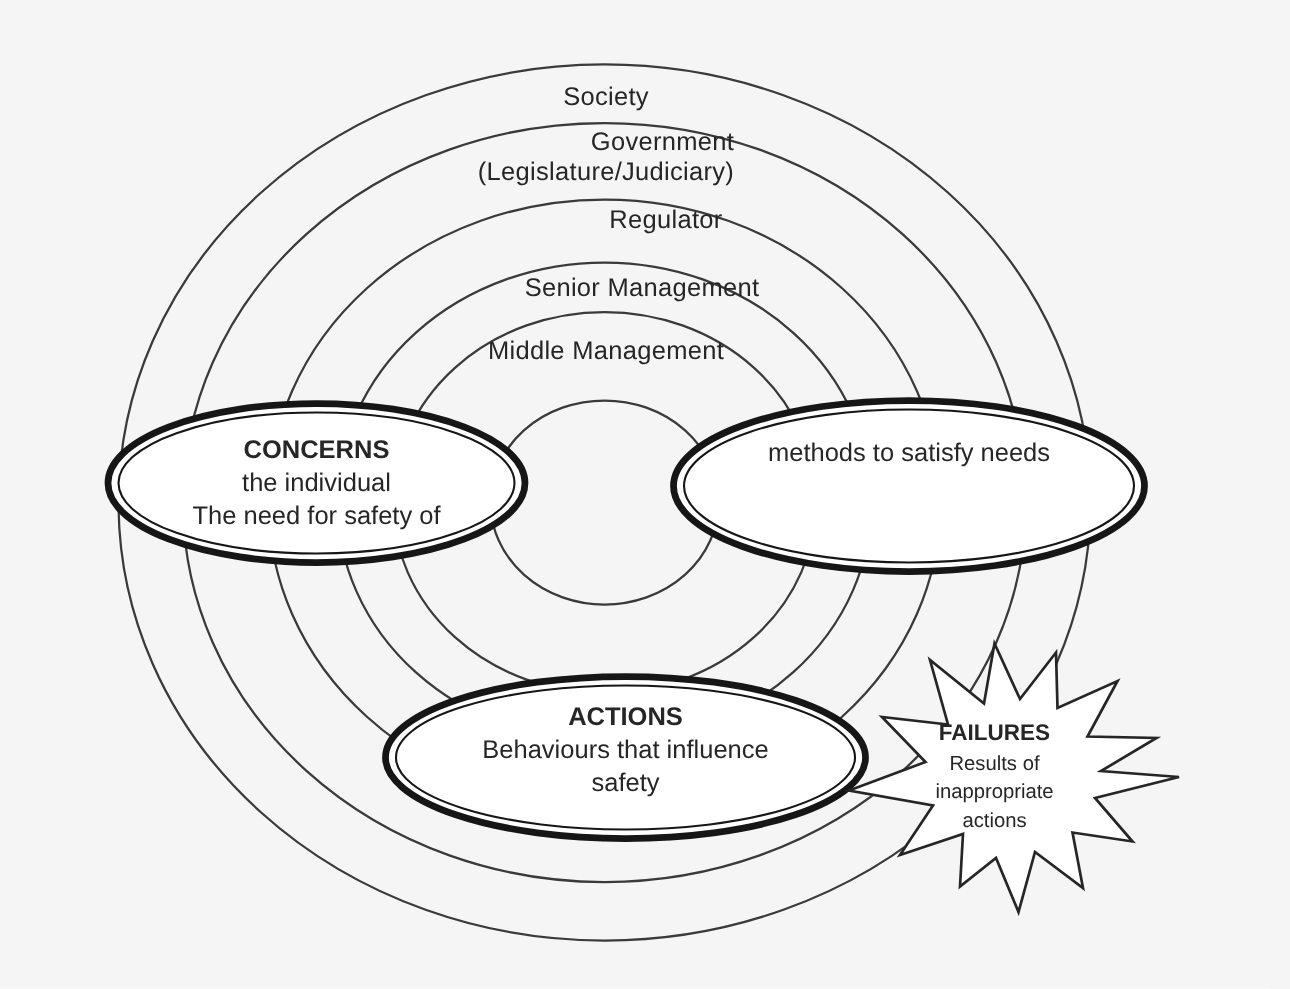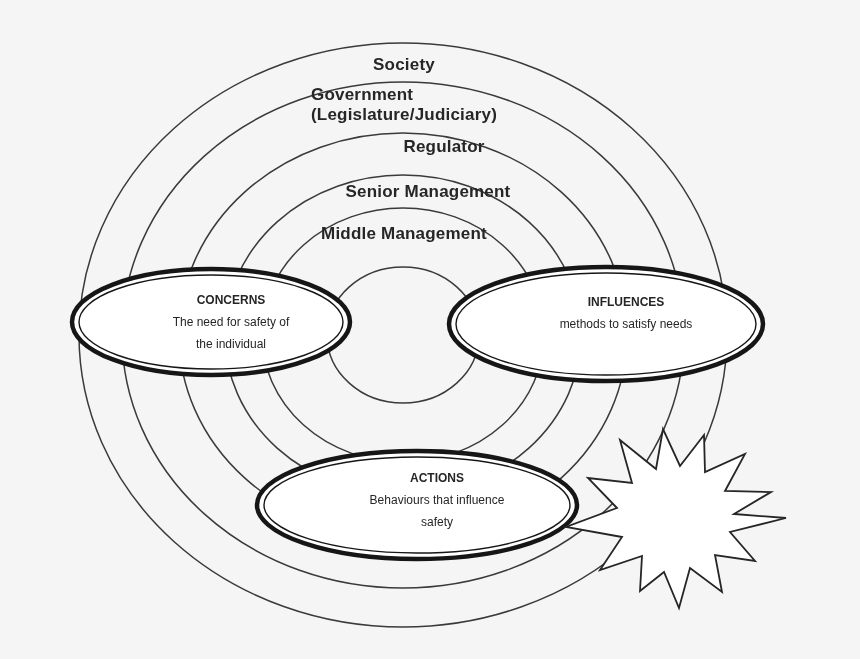--- a/index.html
+++ b/index.html
@@ -13,35 +13,34 @@
     overflow: hidden;
   }
   .stage svg { position: absolute; left: 0; top: 0; }
   .ring { fill: none; stroke: #3a3a3a; stroke-width: 1.5; }
   .bubble-outer { fill: #ffffff; stroke: #161616; stroke-width: 4.5; }
   .bubble-inner { fill: none; stroke: #161616; stroke-width: 1.4; }
   .burst-shape { fill: #ffffff; stroke: #262626; stroke-width: 1.8; stroke-linejoin: miter; }
   .ring-label {
     position: absolute;
     transform: translateX(-50%);
-    text-align: left;
-    font-weight: bold;
+    text-align: right;
+    font-weight: normal;
     font-size: 17px;
     line-height: 20px;
     white-space: nowrap;
     letter-spacing: 0.2px;
   }
   .bubble-text {
     position: absolute;
     transform: translateX(-50%);
     text-align: center;
-    font-size: 12px;
+    font-size: 17px;
     line-height: 22px;
     white-space: nowrap;
-    margin-left: 20px;
   }
   .bubble-text .bubble-title { font-weight: bold; display: block; }
   .bubble-text .bubble-line { display: block; }
   .burst-text {
     position: absolute;
     transform: translateX(-50%);
     text-align: center;
     font-size: 13.5px;
     line-height: 19px;
     white-space: nowrap;
@@ -99,29 +98,34 @@
     <div>Senior Management</div>
   </div>
 
   <div class="ring-label" style="left:404px; top:224px;">
     <div>Middle Management</div>
   </div>
 
 
   <div class="bubble-text" style="left:211px; top:289px;">
     <span class="bubble-title">CONCERNS</span>
+    <span class="bubble-line">the individual</span>
     <span class="bubble-line">The need for safety of</span>
-    <span class="bubble-line">the individual</span>
   </div>
 
   <div class="bubble-text" style="left:606px; top:291px;">
-    <span class="bubble-title">INFLUENCES</span>
     <span class="bubble-line">methods to satisfy needs</span>
   </div>
 
   <div class="bubble-text" style="left:417px; top:467px;">
     <span class="bubble-title">ACTIONS</span>
     <span class="bubble-line">Behaviours that influence</span>
     <span class="bubble-line">safety</span>
   </div>
 
+  <div class="burst-text" style="left:663px; top:479px;">
+    <span class="burst-title">FAILURES</span>
+    <span class="burst-line">Results of</span>
+    <span class="burst-line">inappropriate</span>
+    <span class="burst-line">actions</span>
+  </div>
 
 </div>
 
 </body></html>

